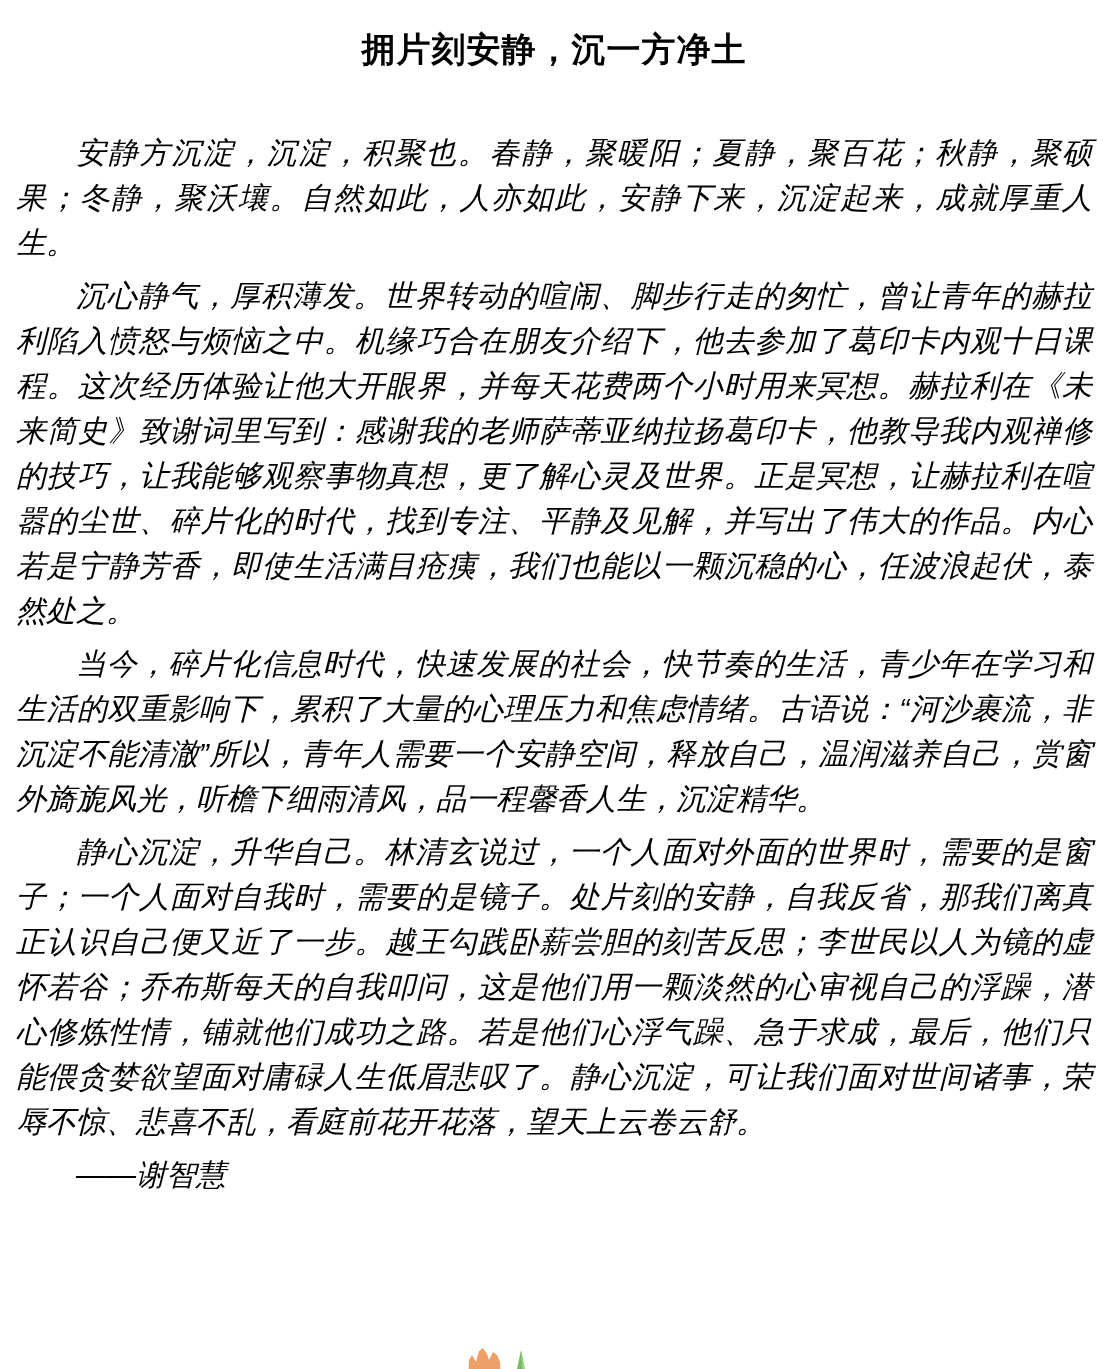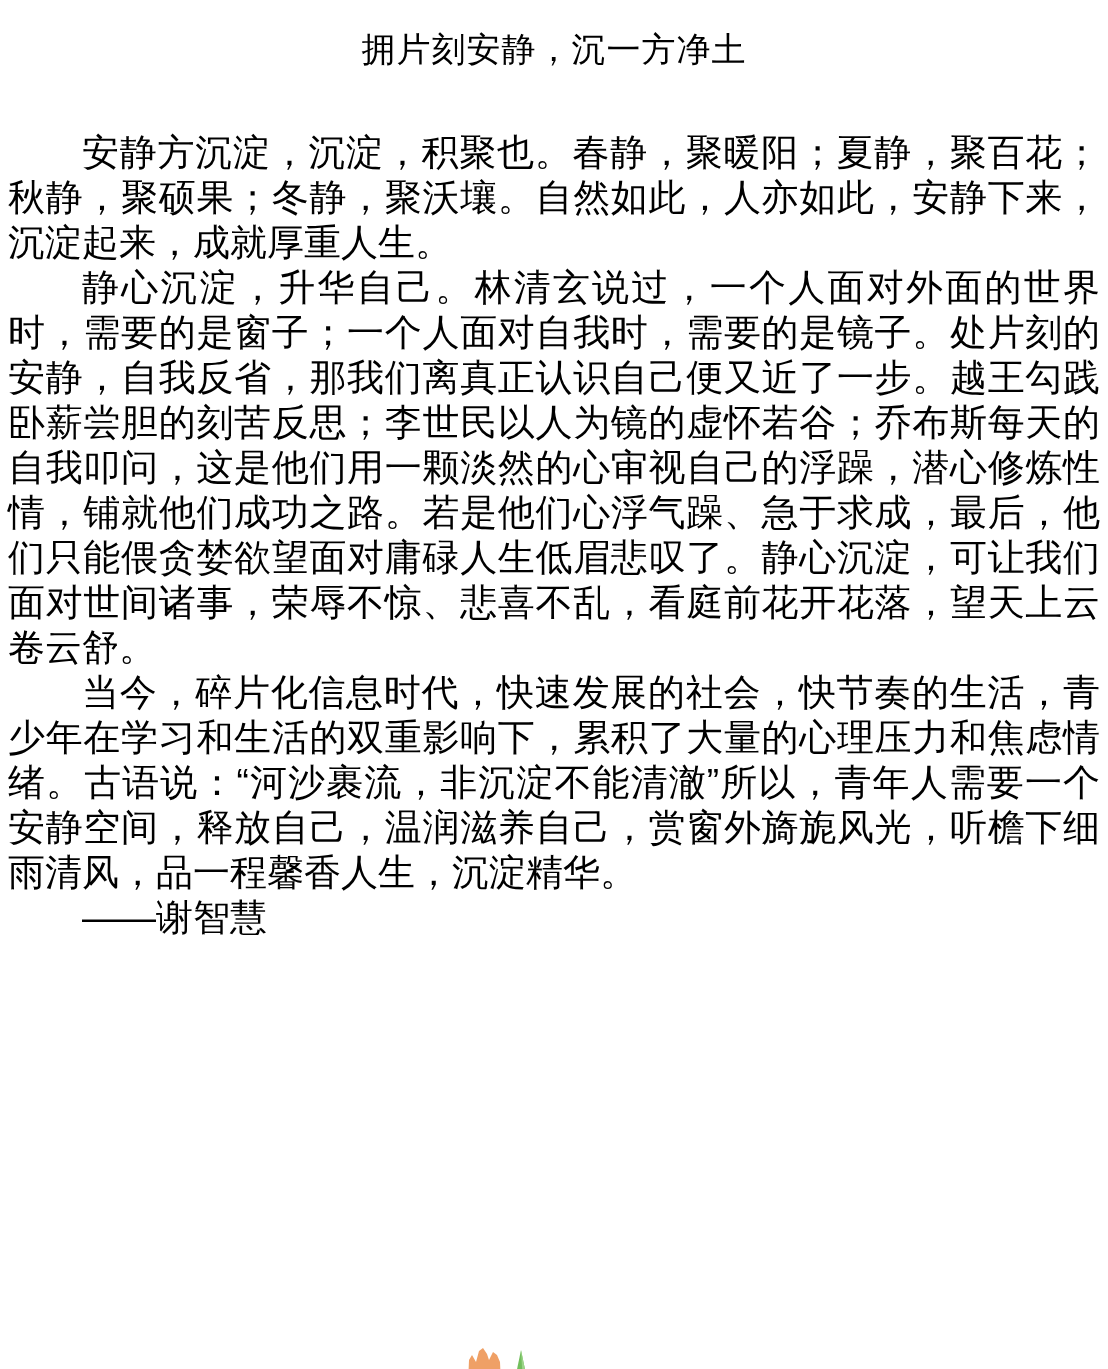--- a/index.html
+++ b/index.html
@@ -16,34 +16,35 @@
     color: #000000;
   }
   .page {
     padding: 0 8px;
   }
   .doc-title {
     margin: 0;
     padding-top: 30px;
     font-size: 34px;
     line-height: 38px;
-    font-weight: normal;
+    font-weight: bold;
     text-align: center;
     letter-spacing: 1px;
   }
   .body-text {
     margin-top: 62px;
   }
   .body-text p {
-    margin: 0;
-    font-size: 37px;
+    margin: 8px;
+    font-size: 30px;
     line-height: 45px;
     text-align: justify;
     text-indent: 2em;
     word-break: break-all;
+    font-style: italic;
   }
   .signature {
     margin: 0;
     font-size: 30px;
     line-height: 45px;
     text-align: right;
     padding-right: 4px;
   }
   .flower-decoration {
     position: absolute;
@@ -55,22 +56,23 @@
 </style>
 </head>
 <body>
 
 <div class="page">
 
   <h1 class="doc-title">拥片刻安静，沉一方净土</h1>
 
   <div class="body-text">
     <p>安静方沉淀，沉淀，积聚也。春静，聚暖阳；夏静，聚百花；秋静，聚硕果；冬静，聚沃壤。自然如此，人亦如此，安静下来，沉淀起来，成就厚重人生。</p>
+    <p>沉心静气，厚积薄发。世界转动的喧闹、脚步行走的匆忙，曾让青年的赫拉利陷入愤怒与烦恼之中。机缘巧合在朋友介绍下，他去参加了葛印卡内观十日课程。这次经历体验让他大开眼界，并每天花费两个小时用来冥想。赫拉利在《未来简史》致谢词里写到：感谢我的老师萨蒂亚纳拉扬葛印卡，他教导我内观禅修的技巧，让我能够观察事物真想，更了解心灵及世界。正是冥想，让赫拉利在喧嚣的尘世、碎片化的时代，找到专注、平静及见解，并写出了伟大的作品。内心若是宁静芳香，即使生活满目疮痍，我们也能以一颗沉稳的心，任波浪起伏，泰然处之。</p>
+    <p>当今，碎片化信息时代，快速发展的社会，快节奏的生活，青少年在学习和生活的双重影响下，累积了大量的心理压力和焦虑情绪。古语说：“河沙裹流，非沉淀不能清澈”所以，青年人需要一个安静空间，释放自己，温润滋养自己，赏窗外旖旎风光，听檐下细雨清风，品一程馨香人生，沉淀精华。</p>
     <p>静心沉淀，升华自己。林清玄说过，一个人面对外面的世界时，需要的是窗子；一个人面对自我时，需要的是镜子。处片刻的安静，自我反省，那我们离真正认识自己便又近了一步。越王勾践卧薪尝胆的刻苦反思；李世民以人为镜的虚怀若谷；乔布斯每天的自我叩问，这是他们用一颗淡然的心审视自己的浮躁，潜心修炼性情，铺就他们成功之路。若是他们心浮气躁、急于求成，最后，他们只能偎贪婪欲望面对庸碌人生低眉悲叹了。静心沉淀，可让我们面对世间诸事，荣辱不惊、悲喜不乱，看庭前花开花落，望天上云卷云舒。</p>
-    <p>当今，碎片化信息时代，快速发展的社会，快节奏的生活，青少年在学习和生活的双重影响下，累积了大量的心理压力和焦虑情绪。古语说：“河沙裹流，非沉淀不能清澈”所以，青年人需要一个安静空间，释放自己，温润滋养自己，赏窗外旖旎风光，听檐下细雨清风，品一程馨香人生，沉淀精华。</p>
     <p class="signature">——谢智慧</p>
   </div>
 
 </div>
 
 <svg class="flower-decoration" viewBox="0 0 84 40" xmlns="http://www.w3.org/2000/svg" aria-hidden="true">
 
   <polygon points="8,44 9,20 12,15 16,22 19,11 23,8 27,14 29,20 33,12 37,15 40,22 41,44" fill="#EFA066"></polygon>
 
   <polygon points="61,10 68,44 54,44" fill="#72BE5C"></polygon>

